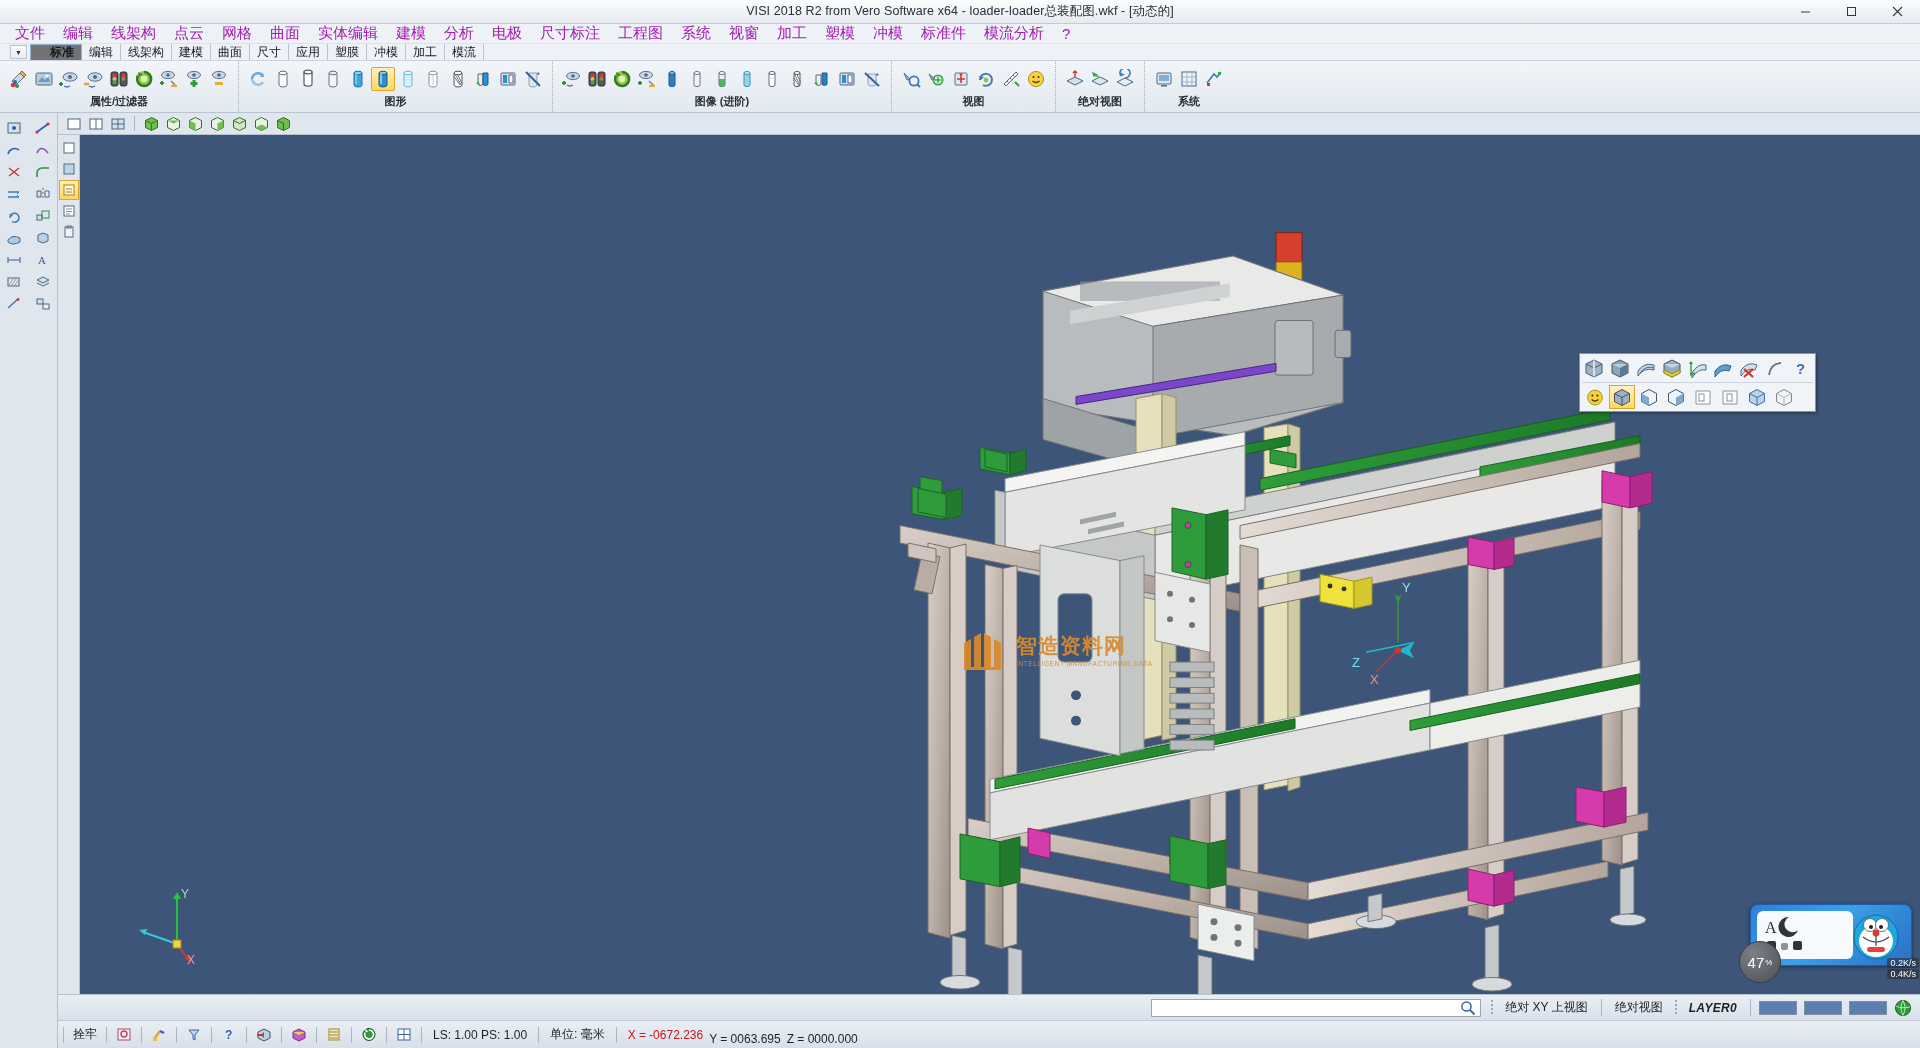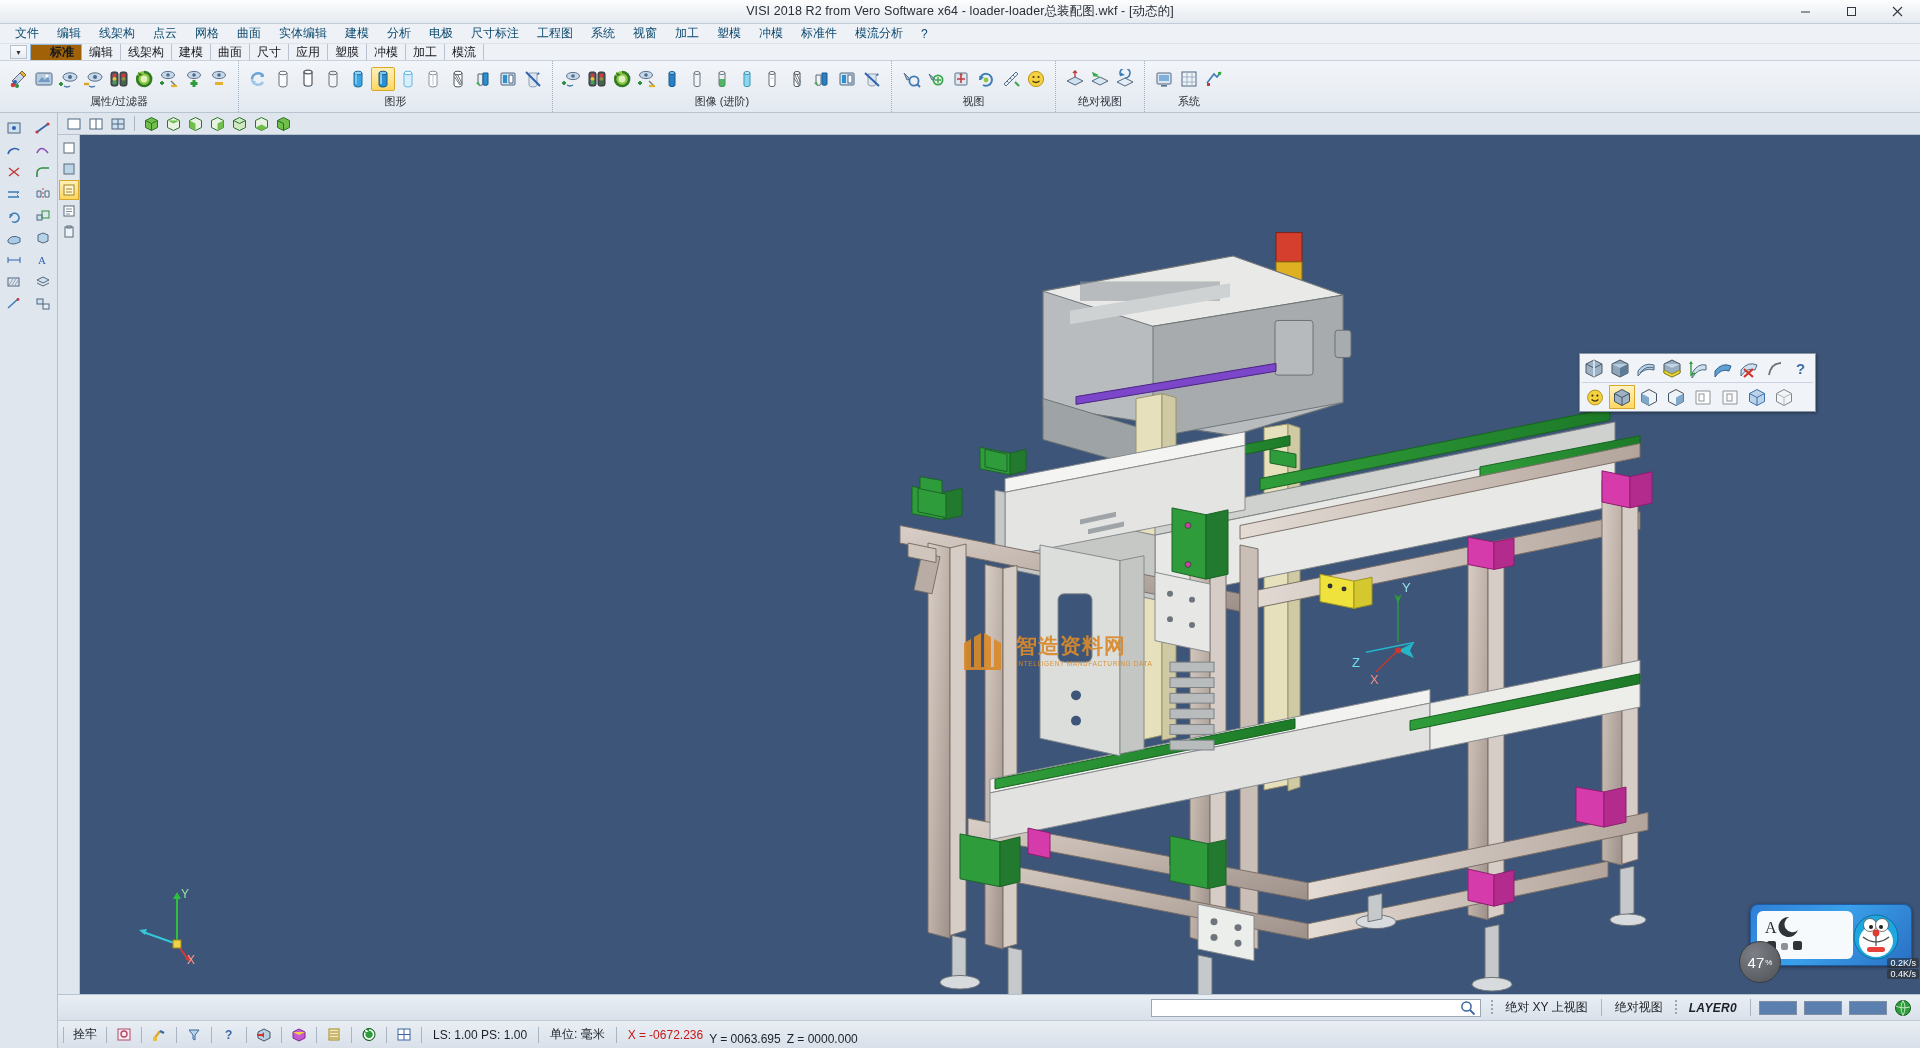--- a/index.html
+++ b/index.html
@@ -28,45 +28,45 @@
     color:#33383f; font-size:13px; line-height:1;
   }
   .win-btn svg { display:block; }
 
   
   .menubar {
     height:20px; background:#eef1f6; border-bottom:1px solid #dde3ea;
     display:flex; align-items:center; padding-left:6px; gap:0px;
   }
   .menu-item {
-    padding:2px 9px; font-size:12px; color:#0c4a6e; white-space:nowrap; cursor:default;
+    padding:2px 9px; font-size:15px; color:#a21caf; white-space:nowrap; cursor:default;
   }
 
   
   .tabstrip {
     height:17px; background:#eef1f6; display:flex; align-items:stretch;
     border-bottom:1px solid #c9d2dc; padding-left:2px;
   }
   .tab-arrow {
     width:17px; display:flex; align-items:center; justify-content:center;
     border:1px solid #b7c2cf; background:linear-gradient(#fbfcfe,#e7ecf2); margin:1px 3px 1px 8px;
     font-size:7px; color:#333;
   }
   .tab {
     display:flex; align-items:center; padding:0 7px; font-size:12px; color:#16191d;
     border-right:1px solid #b9c3cf; background:#eef1f6;
   }
-  .tab.active { background:#a16207; font-weight:bold; border:1px solid #8fb5db; border-bottom:none;padding-left:19px; }
+  .tab.active { background:#737373; font-weight:bold; border:1px solid #8fb5db; border-bottom:none;padding-left:19px; }
 
   
   .ribbon {
     height:52px; background:linear-gradient(#f2f5f9,#e3e9f0);
     border-bottom:1px solid #b9c4d0; display:flex; position:relative;
   }
-  .rgroup { display:flex; flex-direction:column; position:relative; padding:0 3px; }
+  .rgroup { display:flex; flex-direction:column; position:relative; padding:0 3px;font-weight:bold; }
   .rgroup + .rgroup { border-left:1px dotted #9fb0c2; }
   .ricons { display:flex; align-items:center; height:34px; padding:2px 4px 0 4px; gap:1px;}
   .rlabel { text-align:center; font-size:11px; color:#2a3038; height:14px; line-height:13px; }
   .ico {
     width:24px; height:24px; display:flex; align-items:center; justify-content:center;
     border:1px solid transparent; border-radius:2px;
   }
   .ico.sel { border-color:#d9a82a; background:linear-gradient(#fff0b8,#ffd761); }
   .ico svg { display:block; }
 

